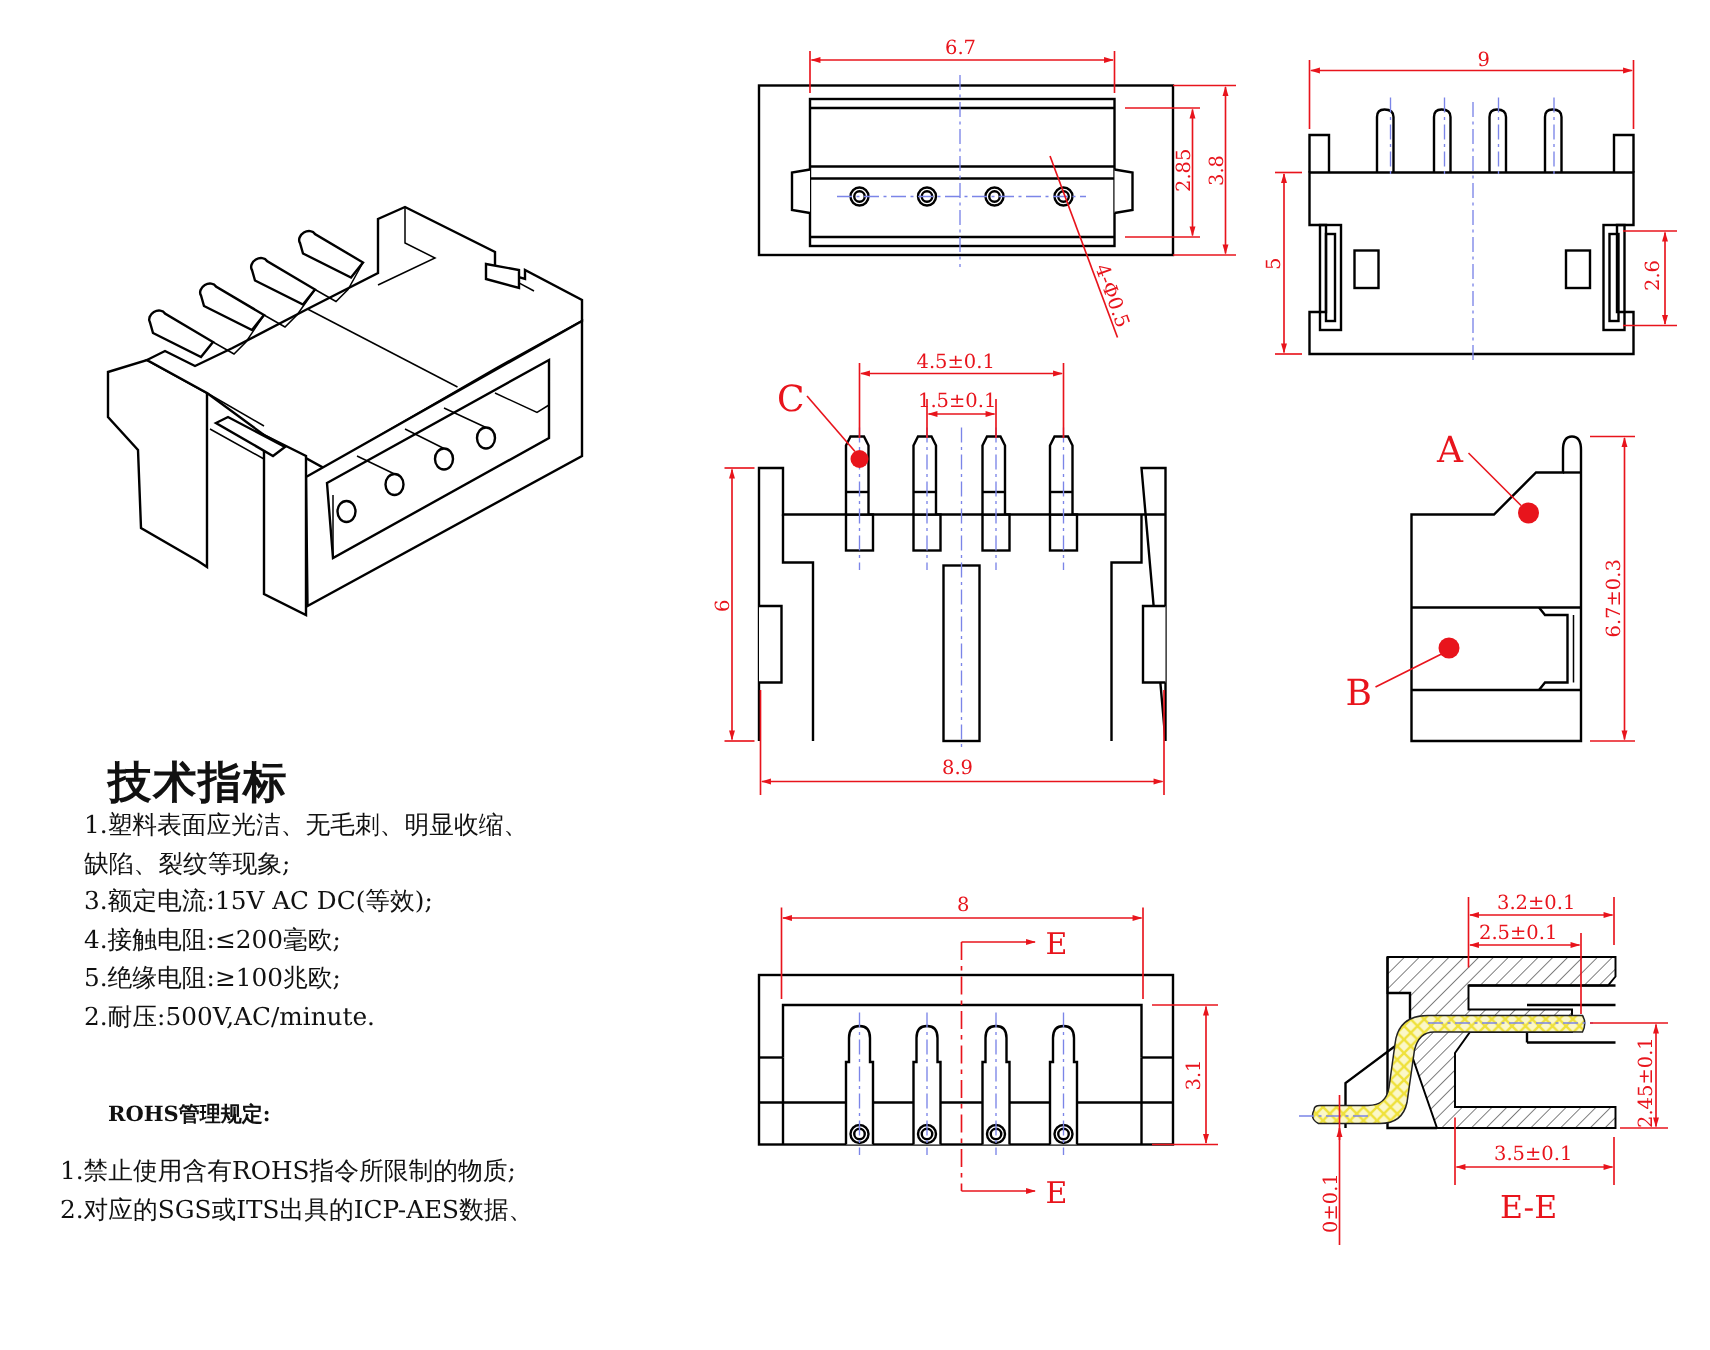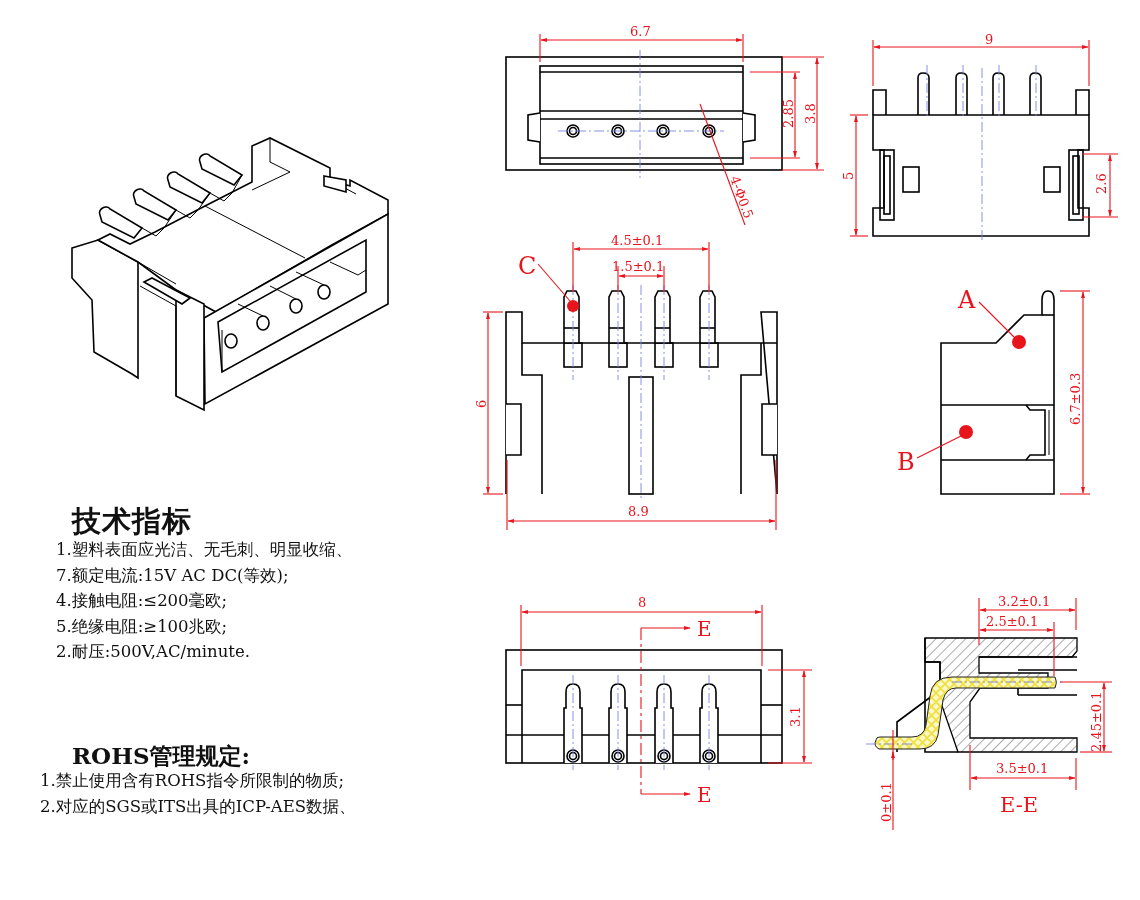--- a/index.html
+++ b/index.html
@@ -1,21 +1,21 @@
 <!DOCTYPE html>
 <html><head>
 <meta charset="utf-8">
 <style>
   html, body { margin: 0; padding: 0; background: #ffffff; }
   body { width: 1140px; height: 900px; position: relative; overflow: hidden; font-family: "DejaVu Serif", serif; }
   #drawing { position: absolute; left: 0; top: 0; }
   .spec { position: absolute; left: 40px; color: #111; font-family: "DejaVu Serif", "Liberation Serif", serif; margin-left: 32px; }
   #tech-title { top: 478px; font-size: 29px; letter-spacing: 1px; }
   #tech-list { top: 521px; font-size: 16.5px; line-height: 25.5px; margin: 16px; padding: 0; list-style: none; }
-  #rohs-title { top: 722px; font-size: 23px; }
+  #rohs-title { top: 722px; font-size: 14px; }
   #rohs-list { top: 768px; font-size: 16.5px; line-height: 25.5px; margin: 0; padding: 0; list-style: none; }
   .k { stroke: #000; stroke-width: 1.6; fill: none; }
   .kt { stroke: #000; stroke-width: 1; fill: none; }
   .kf { stroke: #000; stroke-width: 1.6; fill: #fff; }
   .dim { stroke: #e8141c; stroke-width: 1.1; fill: none; }
   .dimtxt { fill: #e8141c; font-family: "DejaVu Serif", serif; font-size: 13px; }
   .lbl { fill: #e8141c; font-family: "DejaVu Serif", serif; font-size: 24px; }
   .cl { stroke: #7b85e8; stroke-width: 0.9; stroke-dasharray: 10 3 2 3; fill: none; }
   .dot { fill: #e8141c; }
   .hatch { fill: url(#hatchPat); stroke: #000; stroke-width: 1.3; }
@@ -299,21 +299,22 @@
     <line class="dim" x1="893" y1="730" x2="893" y2="830"></line>
     <line class="dim" x1="893" y1="760" x2="893" y2="752" marker-end="url(#arr)"></line>
     <text class="dimtxt" transform="translate(891,822) rotate(-90)">0±0.1</text>
     <text class="lbl" style="font-size:21px" x="1000" y="812">E-E</text>
   </g>
 </svg>
 
 <h2 class="spec" id="tech-title">技术指标</h2>
 <ul class="spec" id="tech-list">
   <li>1.塑料表面应光洁、无毛刺、明显收缩、</li>
-  <li>7.额定电流:15V AC DC(等效);</li>
+  <li>缺陷、裂纹等现象;</li>
+  <li>3.额定电流:15V AC DC(等效);</li>
   <li>4.接触电阻:≤200毫欧;</li>
   <li>5.绝缘电阻:≥100兆欧;</li>
   <li>2.耐压:500V,AC/minute.</li>
 </ul>
 
 <h2 class="spec" id="rohs-title">ROHS管理规定:</h2>
 <ul class="spec" id="rohs-list">
   <li>1.禁止使用含有ROHS指令所限制的物质;</li>
   <li>2.对应的SGS或ITS出具的ICP-AES数据、</li>
 </ul>

